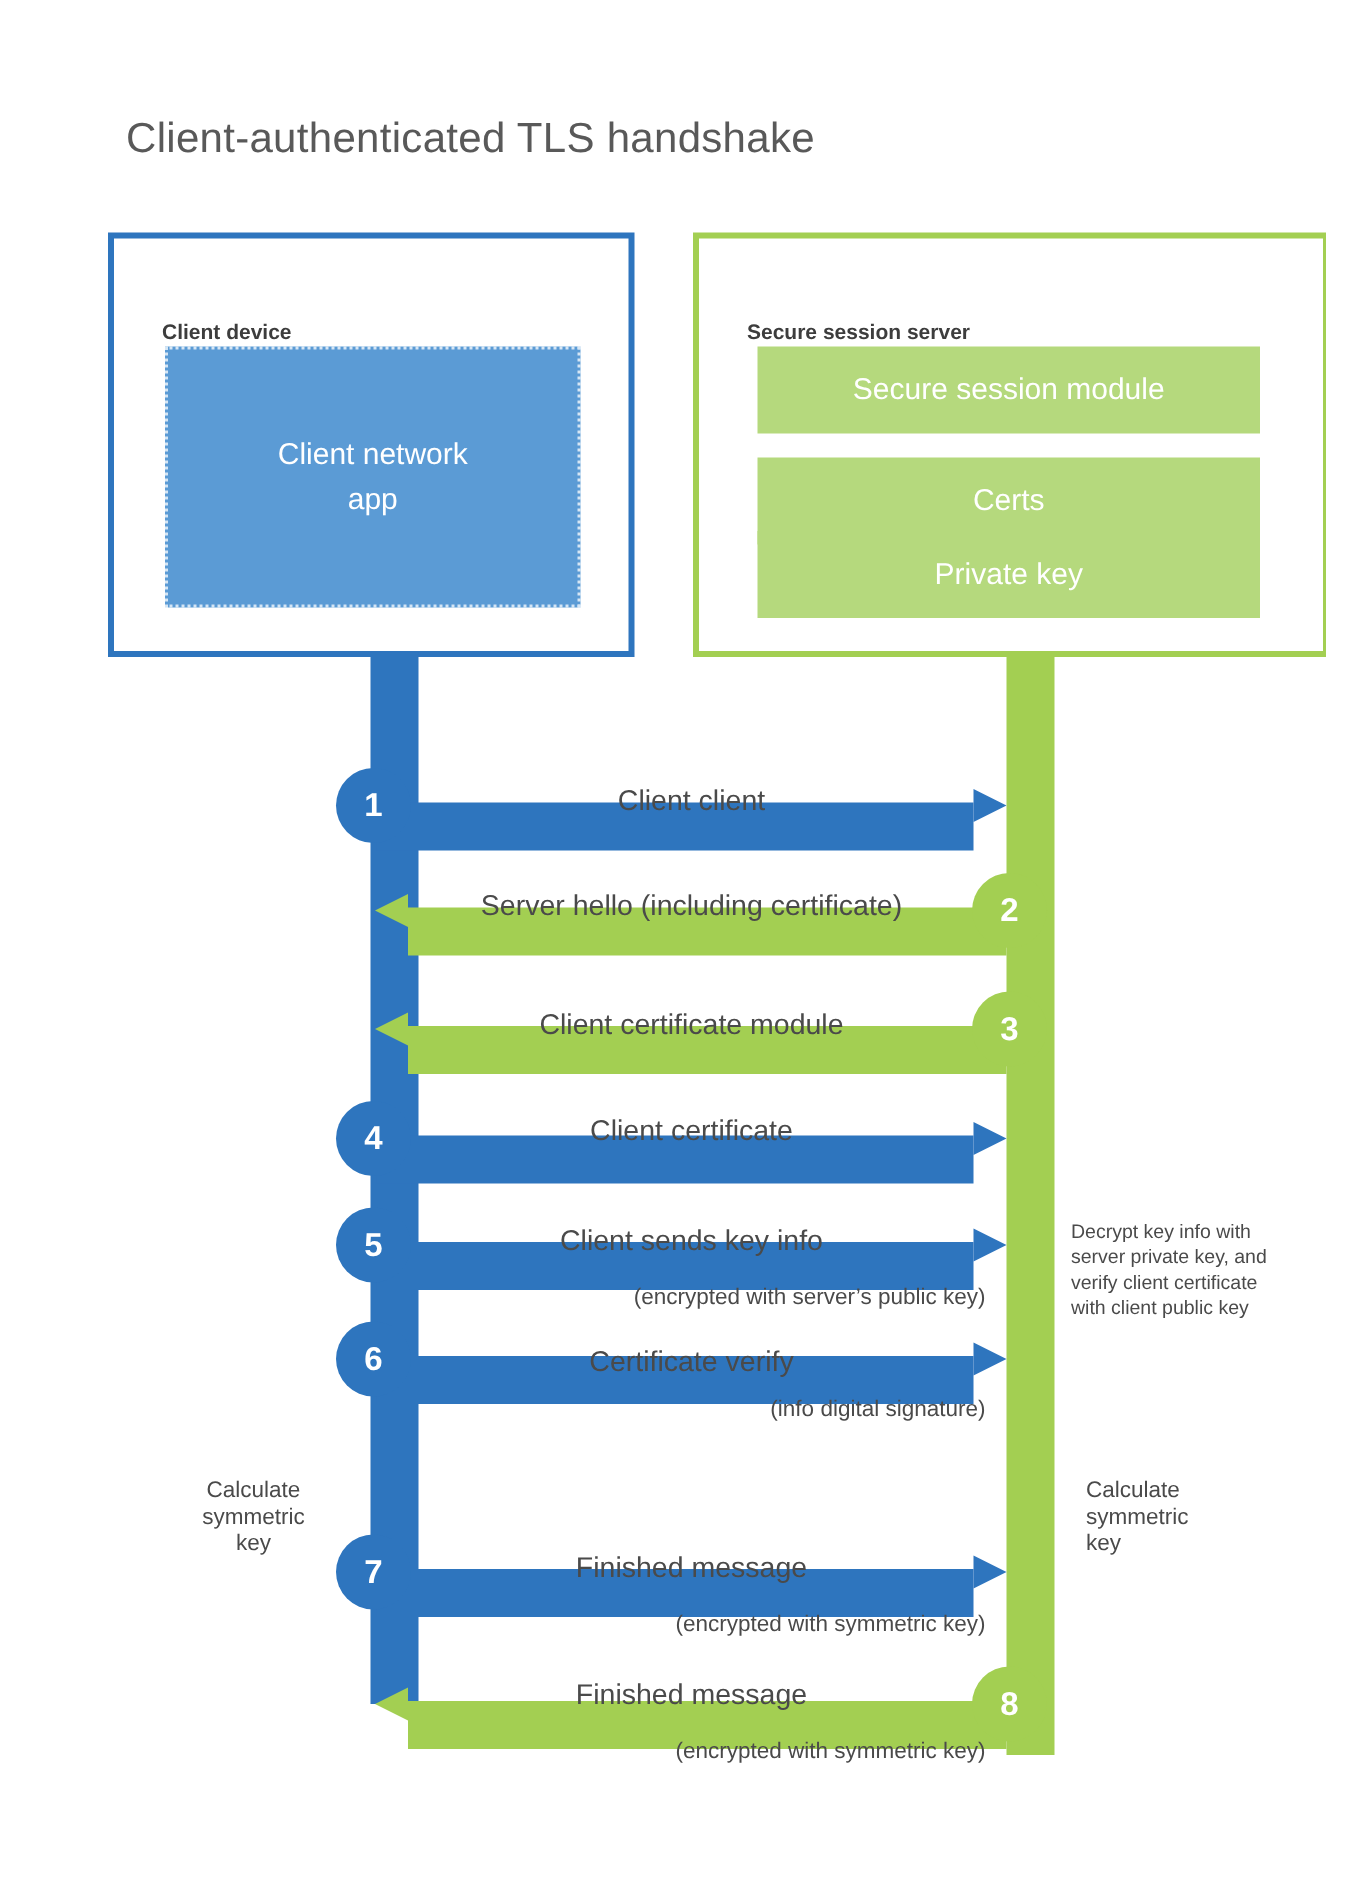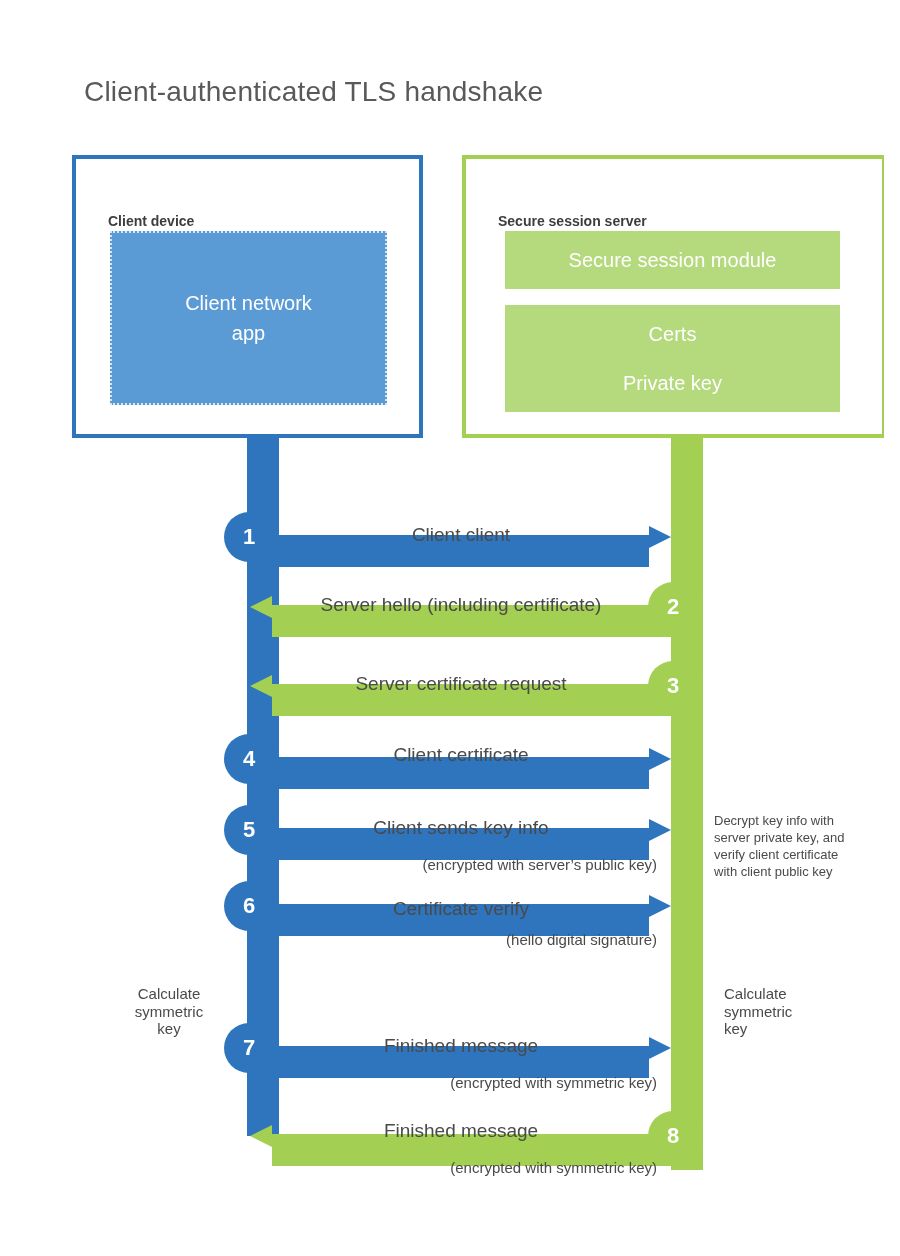--- a/index.html
+++ b/index.html
@@ -110,29 +110,29 @@
   <div class="step green right stp-2">2</div>
   <div class="step green right stp-3">3</div>
   <div class="step blue left stp-4">4</div>
   <div class="step blue left stp-5">5</div>
   <div class="step blue left stp-6">6</div>
   <div class="step blue left stp-7">7</div>
   <div class="step green right stp-8">8</div>
 
   <div class="msg-label lbl-1">Client client</div>
   <div class="msg-label lbl-2">Server hello (including certificate)</div>
-  <div class="msg-label lbl-3">Server certificate request</div>
+  <div class="msg-label lbl-3">Client certificate module</div>
   <div class="msg-label lbl-5">Client sends key info</div>
   <div class="msg-label lbl-4">Client certificate</div>
   <div class="msg-label lbl-6">Certificate verify</div>
   <div class="msg-label lbl-7">Finished message</div>
   <div class="msg-label lbl-8">Finished message</div>
 
   <div class="msg-sub sub-5">(encrypted with server’s public key)</div>
-  <div class="msg-sub sub-6">(hello digital signature)</div>
+  <div class="msg-sub sub-6">(info digital signature)</div>
   <div class="msg-sub sub-7">(encrypted with symmetric key)</div>
   <div class="msg-sub sub-8">(encrypted with symmetric key)</div>
 
   <div class="note note-decrypt">Decrypt key info with server private key, and verify client certificate with client public key</div>
   <div class="note calc-left">Calculate
 symmetric key</div>
   <div class="note calc-right">Calculate
 symmetric key</div>
 
 </div>

